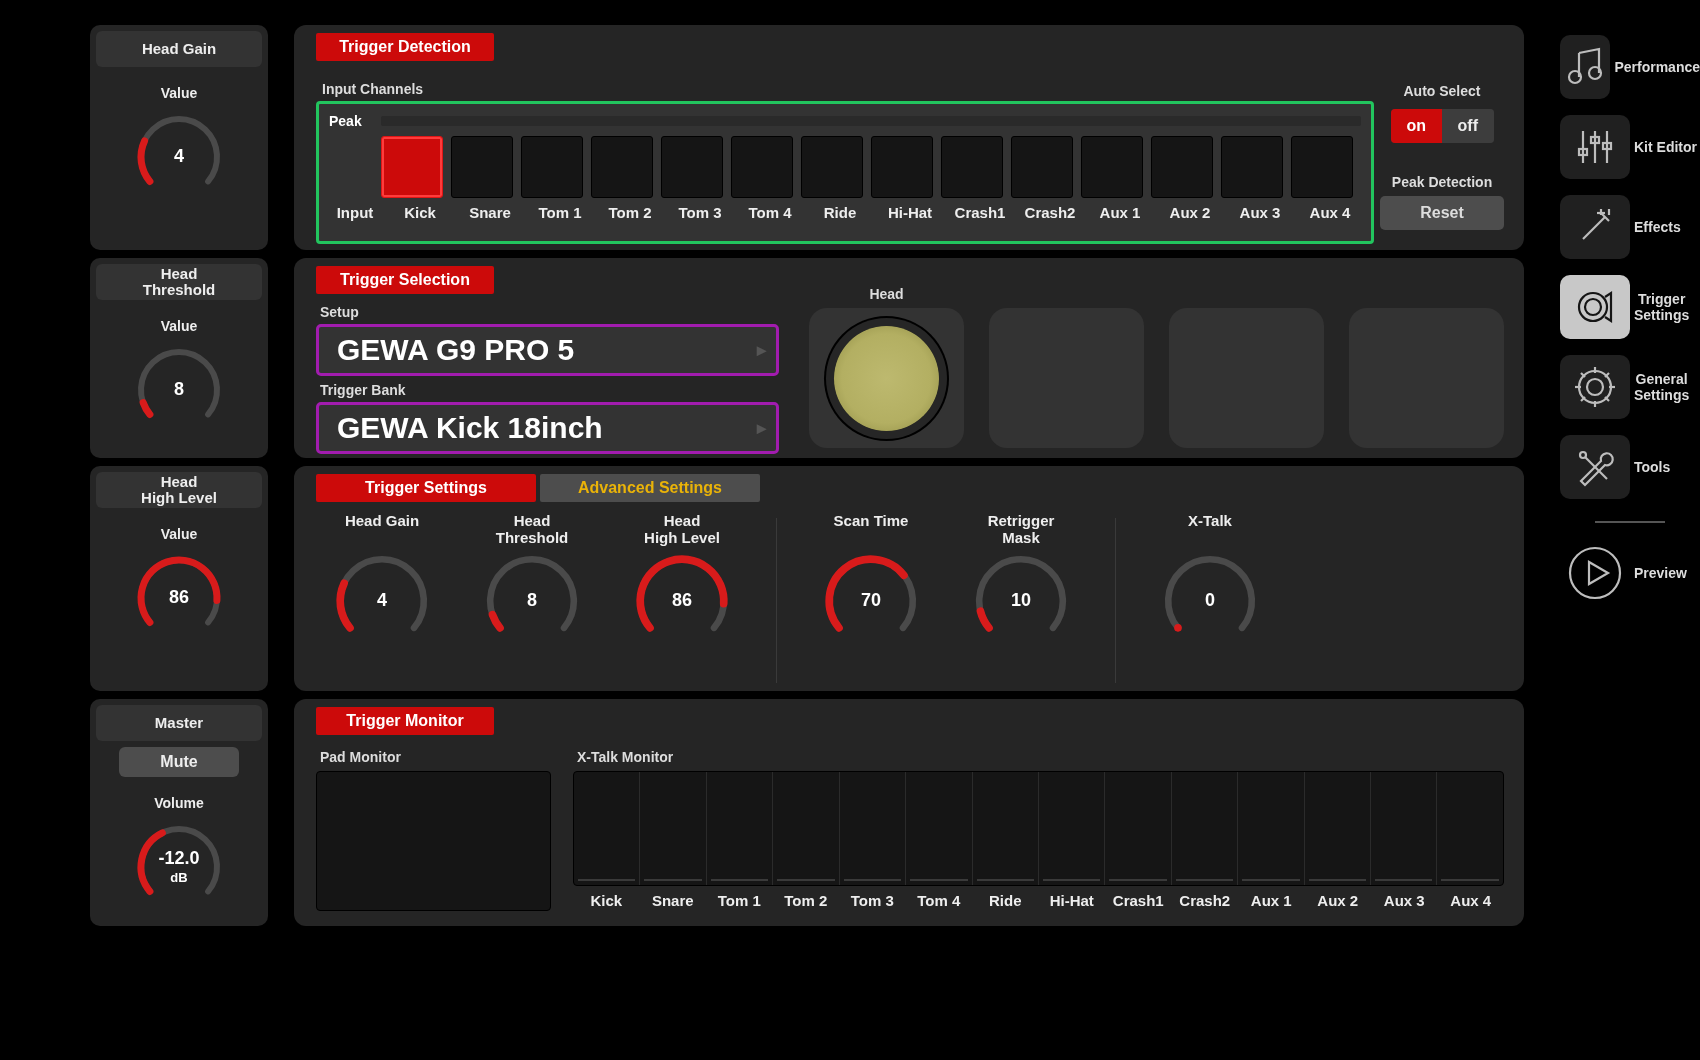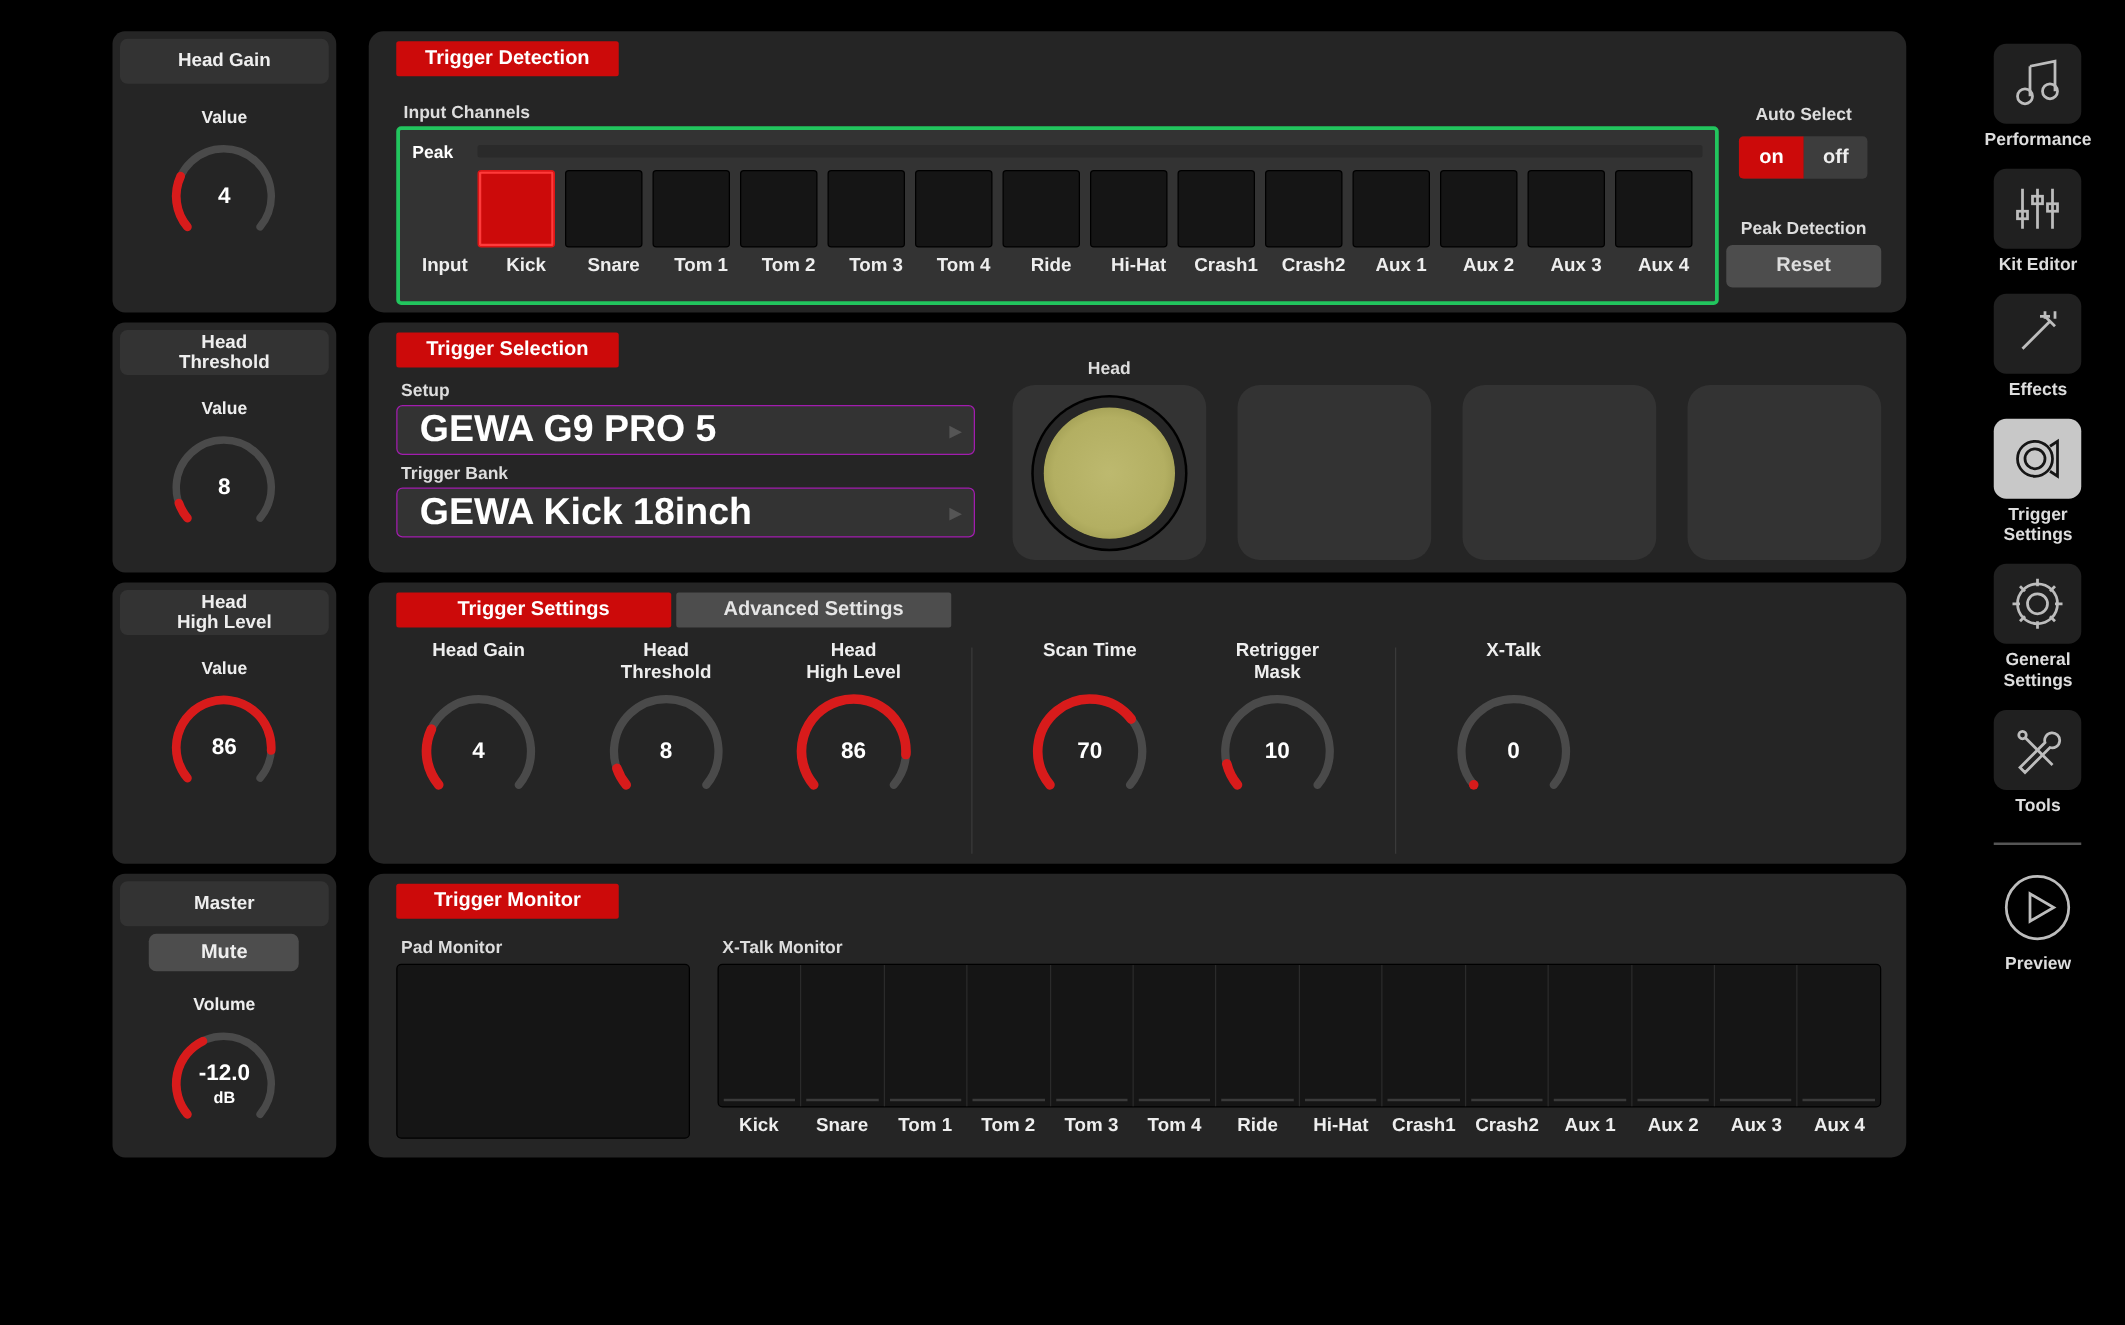--- a/index.html
+++ b/index.html
@@ -68,34 +68,34 @@
   .onoff>div{flex:1;display:flex;align-items:center;justify-content:center;font-size:16px;cursor:default;}
   .onoff .on{background:var(--red);color:#fff;}
   .onoff .off{background:#3d3d3d;color:#eee;}
   .pd-title{font-size:14px;color:#ddd;margin-top:25px;}
   .reset-btn{background:var(--grey-btn);color:#ddd;border-radius:5px;width:124px;height:34px;display:flex;align-items:center;justify-content:center;font-size:16px;}
 
   
   .p2-body{padding:40px 20px 8px 22px;display:flex;gap:30px;align-items:flex-start;}
   .sel-left{width:475px;}
   .sel-row .sel-lbl{font-size:14px;color:#ddd;margin:6px 0 4px 4px;}
-  .sel-box{background:var(--box);border:1px solid #a21caf;border-radius:5px;height:40px;display:flex;align-items:center;justify-content:space-between;padding:0 10px 0 18px;}
+  .sel-box{background:var(--box);border:3px solid #a21caf;border-radius:5px;height:52px;display:flex;align-items:center;justify-content:space-between;padding:0 10px 0 18px;}
   .sel-box .sel-text{font-size:30px;color:#fff;}
   .sel-box .chev{color:#555;font-size:18px;}
   .head-col{display:flex;flex-direction:column;align-items:center;margin-top:-12px;}
   .head-lbl{font-size:14px;color:#ddd;margin-bottom:6px;}
   .pad-box{width:155px;height:140px;background:var(--box);border-radius:18px;display:flex;align-items:center;justify-content:center;}
   .drumhead{width:105px;height:105px;border-radius:50%;background:radial-gradient(circle at 50% 50%, #bdb96f 0%, #b3af62 60%, #89863f 100%);box-shadow:0 0 0 8px #262626, 0 0 0 10px #000;}
   .pad-empty{width:155px;height:140px;background:var(--box);border-radius:18px;}
 
   
   .p3-tabs{position:absolute;left:22px;top:8px;display:flex;}
   .p3-tabs .tab{height:28px;width:220px;display:flex;align-items:center;justify-content:center;font-size:16px;font-weight:700;border-radius:2px;}
   .tab.active{background:var(--red);color:#fff;}
-  .tab.inactive{background:var(--grey-btn);color:#e5e5e5;margin-left:4px;}
+  .tab.inactive{background:var(--grey-btn);color:#eab308;margin-left:4px;}
   .p3-body{padding:44px 20px 8px 22px;}
   .knobs-row{display:flex;gap:18px;margin-top:2px;}
   .knob-col{display:flex;flex-direction:column;align-items:center;width:132px;}
   .knob-col .klbl{font-size:15px;color:#eee;text-align:center;height:34px;display:flex;align-items:flex-start;justify-content:center;white-space:pre-line;line-height:1.15;}
   .vdiv{width:1px;height:165px;background:#3a3a3a;margin:6px 10px 0 10px;}
   
   
   .p4-body{padding:44px 20px 8px 22px;display:flex;gap:22px;}
   .pm-col{width:235px;}
   .pm-lbl,.xm-lbl{font-size:14px;color:#ddd;margin:6px 0 6px 4px;}
@@ -103,21 +103,21 @@
   .xm-col{flex:1;}
   .xm-box{background:var(--panel-darker);border:1px solid #000;border-radius:4px;height:115px;display:flex;}
   .xm-cell{flex:1;border-right:1px solid #2b2b2b;position:relative;}
   .xm-cell:last-child{border-right:none;}
   .xm-baseline{position:absolute;bottom:4px;left:4px;right:4px;height:2px;background:#3a3a3a;}
   .xm-labels{display:flex;margin-top:6px;}
   .xm-labels .lab{flex:1;text-align:center;font-size:15px;color:#eee;}
 
   
   .rightcol{width:140px;margin-left:20px;display:flex;flex-direction:column;align-items:center;gap:16px;padding-top:10px;}
-  .nav{display:flex;flex-direction:column;align-items:center;gap:4px;width:100%;}
+  .nav{display:flex;flex-direction:row;align-items:center;gap:4px;width:100%;}
   .nav-icon{width:70px;height:64px;border-radius:10px;display:flex;align-items:center;justify-content:center;background:#202020;}
   .nav-icon.active{background:#c8c8c8;}
   .nav-lbl{font-size:14px;color:#ddd;text-align:center;line-height:1.15;white-space:pre-line;}
   .nav-sep{width:70px;height:2px;background:#555;margin:6px 0 2px;}
 
   
   .ico{stroke:#bdbdbd;stroke-width:2.2;fill:none;}
   .ico.active{stroke:#151515;}
 </style>
 </head>

